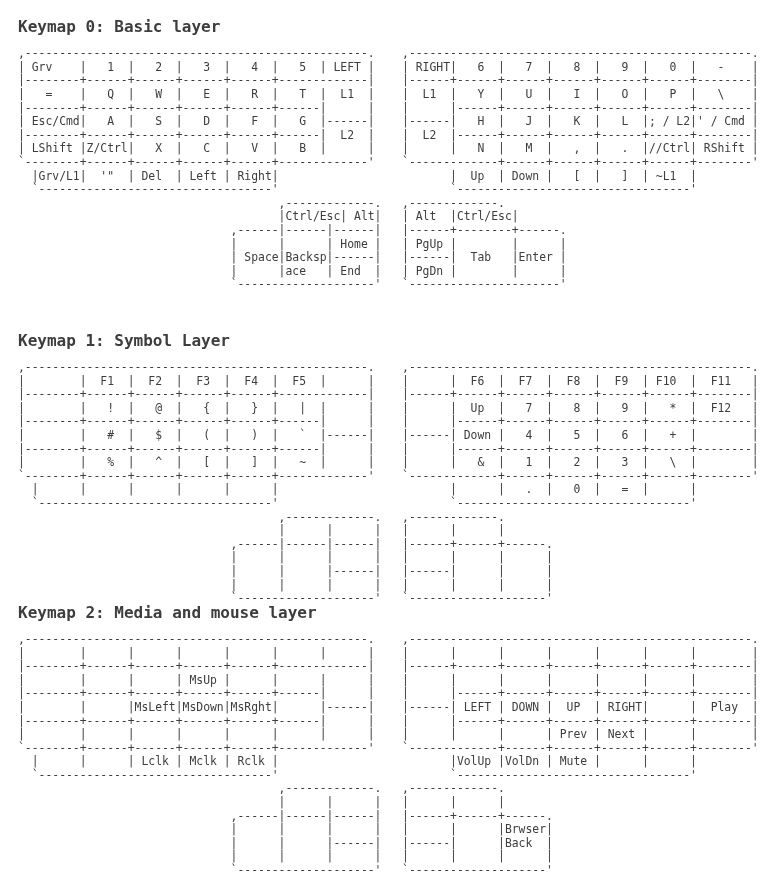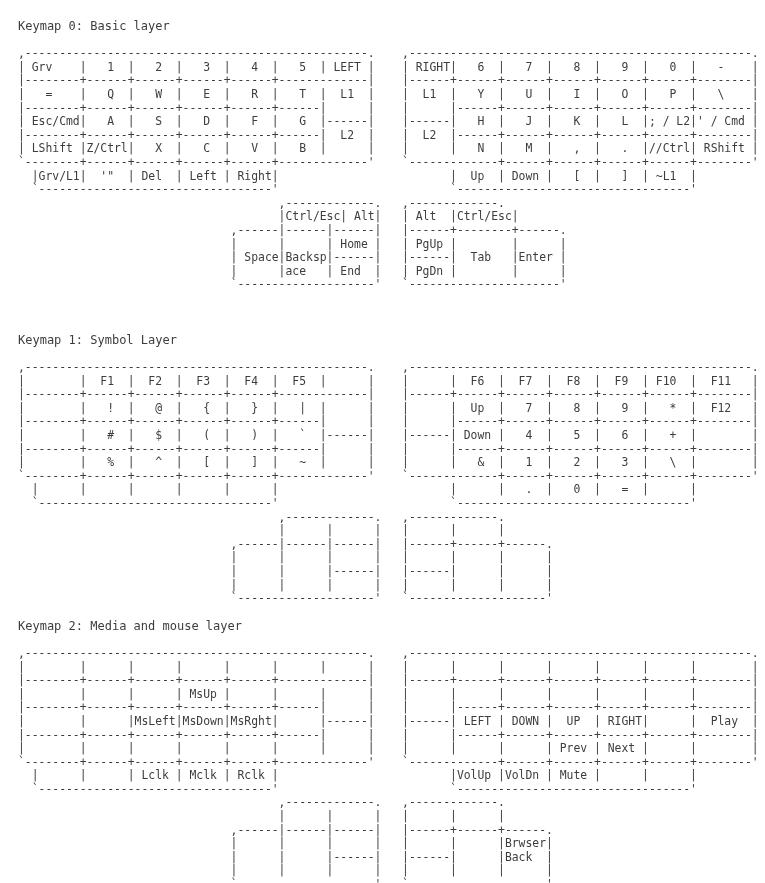--- a/index.html
+++ b/index.html
@@ -12,34 +12,35 @@
     height: 883px;
     overflow: hidden;
     font-family: "DejaVu Sans Mono", "Liberation Mono", monospace;
     color: #3d3d3d;
   }
   .doc {
     padding: 20px 0 0 18px;
   }
   .keymap-section { margin: 0; }
   .km-title {
-    font-size: 12px;
+    font-size: 16px;
     line-height: 13.6px;
     margin: 0 0 13.6px 0;
     white-space: pre;
+    font-weight: bold;
   }
   .km-art {
     margin: 0;
     font-size: 11.4px;
     line-height: 13.6px;
     white-space: pre;
     tab-size: 8;
   }
   .keymap-section.s0 { margin-bottom: 42px; }
-  .keymap-section.s1 { margin-bottom: 14px; }
+  .keymap-section.s1 { }
 </style>
 </head>
 <body style="background: rgb(255, 255, 255); color: rgb(61, 61, 61);">
 
 <div class="doc">
 
   <section class="keymap-section s0">
     <div class="km-title">Keymap 0: Basic layer</div>
     <pre class="km-art">,--------------------------------------------------.    ,--------------------------------------------------.
 | Grv    |   1  |   2  |   3  |   4  |   5  | LEFT |    | RIGHT|   6  |   7  |   8  |   9  |   0  |   -    |

